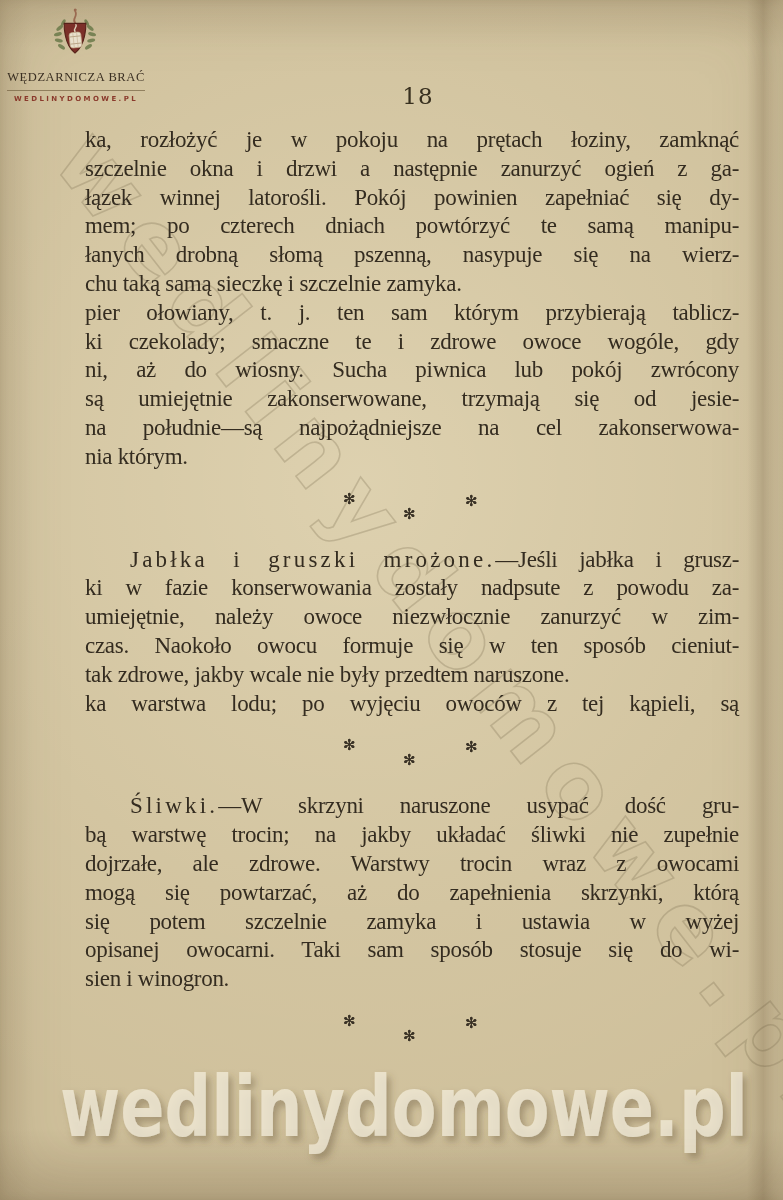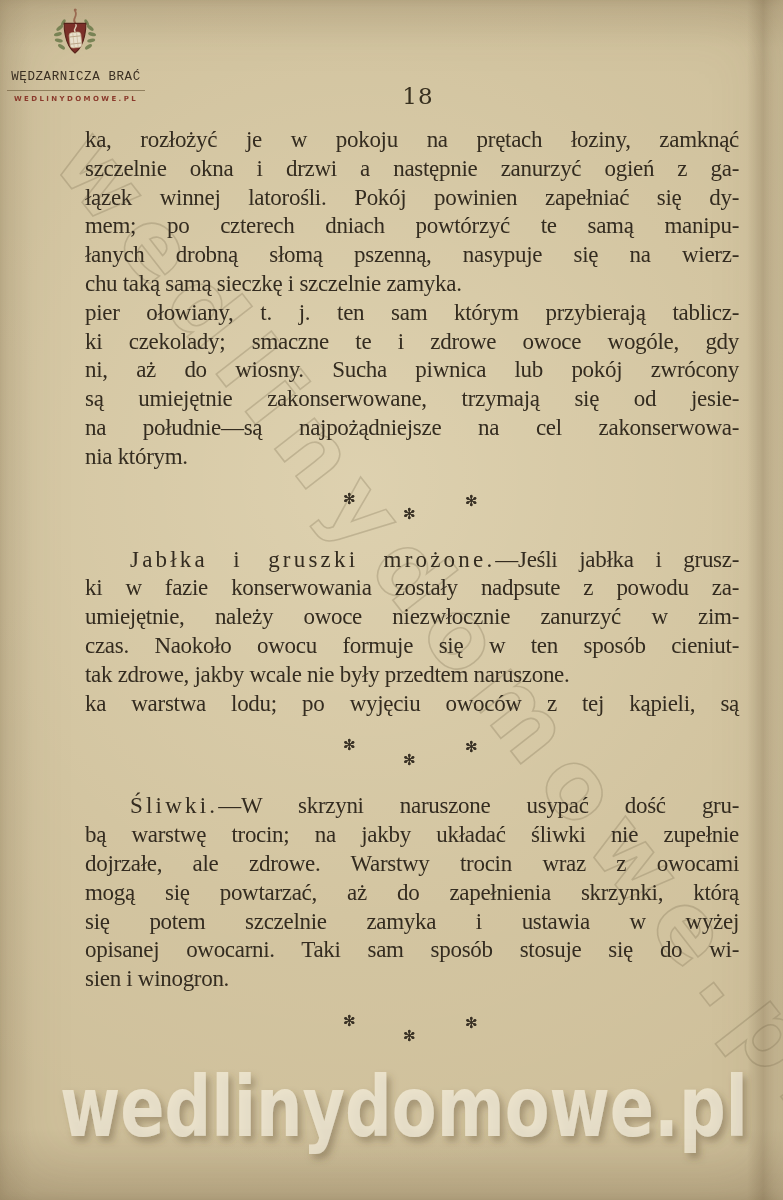--- a/index.html
+++ b/index.html
@@ -18,21 +18,21 @@
   }
   .right-edge{
     position:absolute;top:0;right:0;width:36px;height:1200px;z-index:5;pointer-events:none;
     background:linear-gradient(90deg, rgba(0,0,0,0) 0%, rgba(92,70,42,0.20) 45%, rgba(92,70,42,0.10) 62%, rgba(235,221,185,0.18) 100%);
   }
   
   .logo{position:absolute;left:0;top:4px;width:160px;z-index:7;}
   .crest{position:absolute;left:48px;top:4px;width:54px;height:56px;}
   .brand-name{
     position:absolute;left:0;top:66px;width:152px;text-align:center;
-    font-family:Liberation Mono, monospace;font-size:12.5px;letter-spacing:0.6px;
+    font-family:Liberation Serif, serif;font-size:12.5px;letter-spacing:0.6px;
     color:#3a2f22;white-space:nowrap;
   }
   .brand-rule{position:absolute;left:7px;top:86px;width:138px;height:1px;background:rgba(110,92,60,0.65);}
   .brand-url{
     position:absolute;left:0;top:91px;width:152px;text-align:center;
     font-family:"DejaVu Sans", sans-serif;font-size:7px;font-weight:bold;letter-spacing:2.4px;
     color:#8a3a2c;white-space:nowrap;
   }
   
   .page-number{

